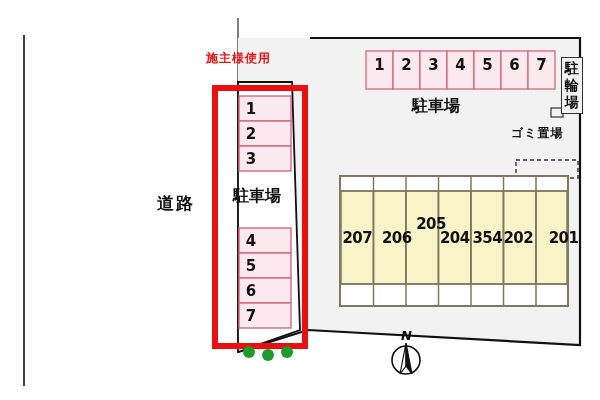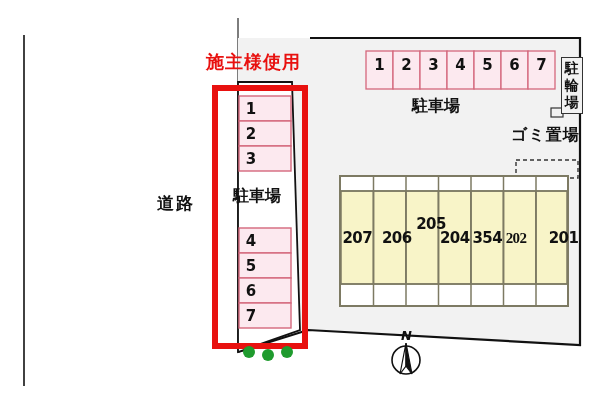--- a/index.html
+++ b/index.html
@@ -36,41 +36,41 @@
   .lbl-road {
     left: 120px;
     top: 192px;
     font-size: 17px;
     letter-spacing: 2px;
     margin-left: 37px;
   }
   .lbl-owner {
     left: 206px;
     top: 50px;
-    font-size: 18px;
+    font-size: 12px;
     color: #e8110f;
     letter-spacing: 1px;
     font-weight: 700;
   }
   .lbl-parking-left {
     left: 233px;
     top: 186px;
     font-size: 16px;
     letter-spacing: 0px;
   }
   .lbl-parking-top {
     left: 412px;
     top: 96px;
     font-size: 16px;
     letter-spacing: 0px;
   }
   .lbl-trash {
     left: 511px;
     top: 125px;
-    font-size: 16px;
+    font-size: 12px;
     letter-spacing: 1px;
   }
   .lbl-bike {
     left: 561px;
     top: 57px;
     width: 18px;
     font-size: 14px;
     line-height: 17px;
     text-align: center;
     border: 1.4px solid #333333;
@@ -220,16 +220,16 @@
   <div class="stall-num" style="left:447px; top:58px; width:27px;">4</div>
   <div class="stall-num" style="left:474px; top:58px; width:27px;">5</div>
   <div class="stall-num" style="left:501px; top:58px; width:27px;">6</div>
   <div class="stall-num" style="left:528px; top:58px; width:27px;">7</div>
 
   <div class="unit-num" style="left:341px; top:231px; width:32.5px;">207</div>
   <div class="unit-num" style="left:373.5px; top:231px; width:32.5px;margin-left:7px;">206</div>
   <div class="unit-num" style="left:406px; top:217px; width:50px;">205</div>
   <div class="unit-num" style="left:438.5px; top:231px; width:32.5px;">204</div>
   <div class="unit-num" style="left:471px; top:231px; width:32.5px;">354</div>
-  <div class="unit-num" style="left:503.5px; top:231px; width:25px;font-family:Liberation Serif, serif;">202</div>
+  <div class="unit-num" style="left:503.5px; top:231px; width:25px;">202</div>
   <div class="unit-num" style="left:536px; top:231px; width:31px;margin-left:12px;">201</div>
 
 </div>
 
 </body></html>

